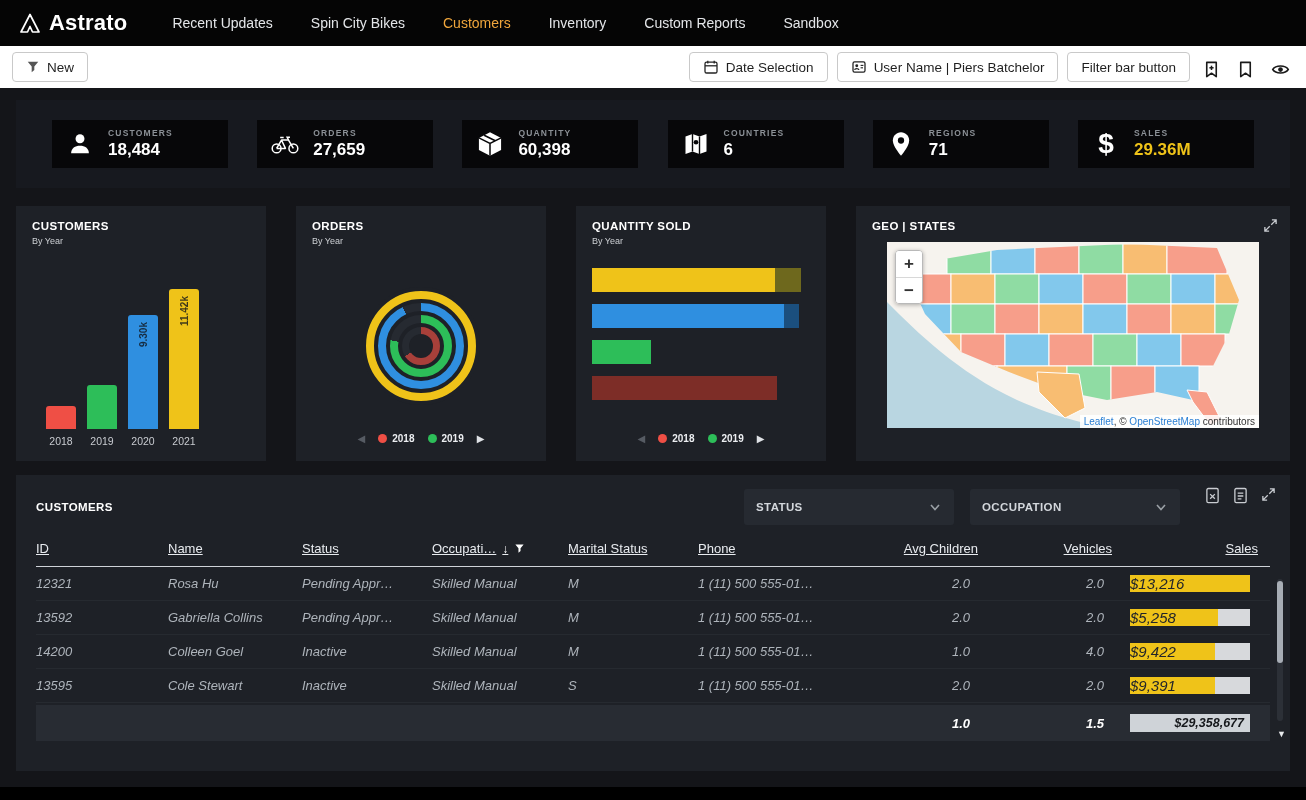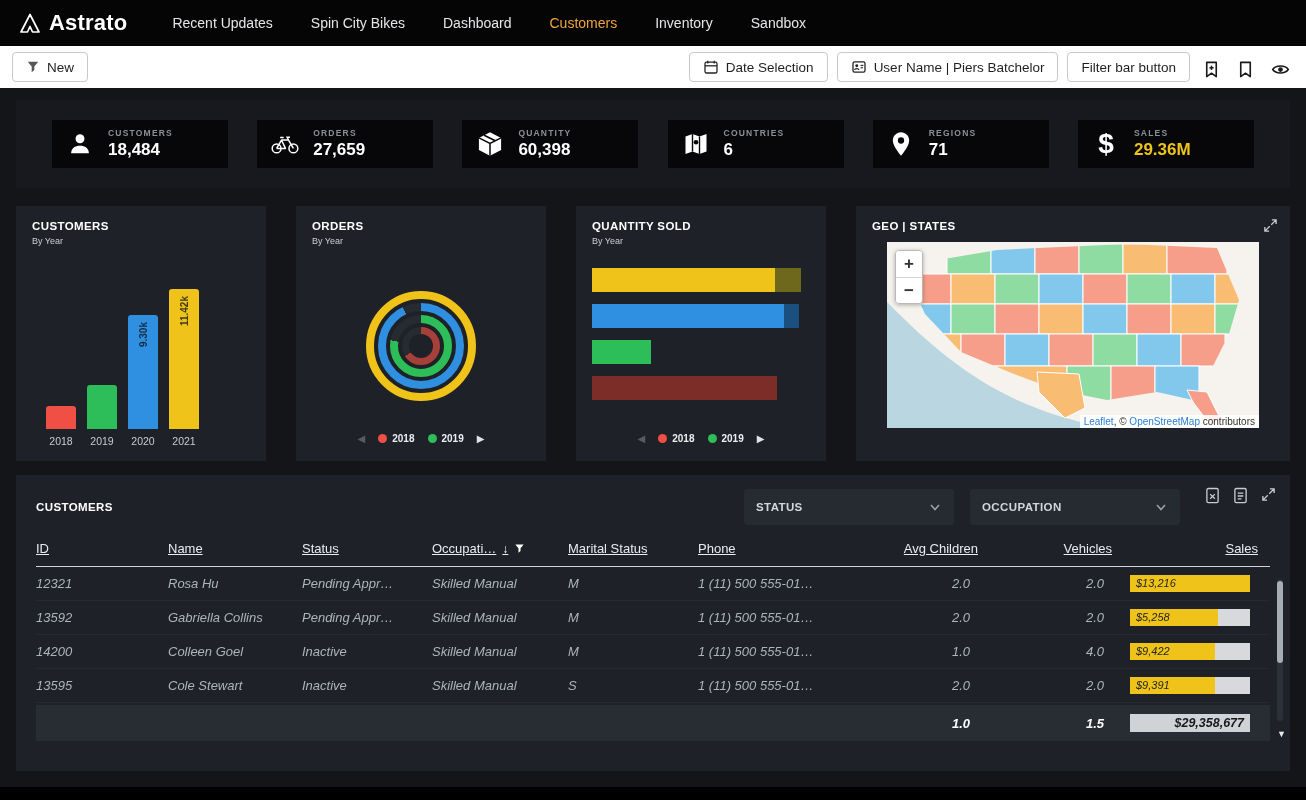--- a/index.html
+++ b/index.html
@@ -84,21 +84,21 @@
   .tgrid { display:grid; grid-template-columns:132px 134px 130px 136px 130px 168px 112px 134px 146px; align-items:center; }
   .thead-row { height:36px; margin-top:6px; border-bottom:1px solid #cfd3d8; color:#e8ebef; font-size:13px;text-decoration:underline; }
   .th { display:flex; align-items:center; gap:6px; }
   .th.r { justify-content:flex-end; }
   .sort-arrow { font-size:12px; color:#fff; }
   .trow { height:34px; border-bottom:1px solid #262a30; color:#aeb4bb; font-size:13px; cursor:pointer;font-style:italic; }
   .tcell { overflow:hidden; white-space:nowrap; text-overflow:ellipsis; padding-right:8px; }
   .tcell.c6, .tcell.c7 { text-align:right; }
   .sales-bar { width:120px; height:17px; background:#d7d9dc; position:relative; margin-left:auto; }
   .sales-fill { position:absolute; left:0; top:0; bottom:0; background:#efc319; }
-  .sales-label { position:relative; z-index:1; font-size:11px; color:#23252a; line-height:17px; padding-left:6px; }
+  .sales-label { position:relative; z-index:1; font-size:15px; color:#23252a; line-height:17px; }
   .totals-row { height:36px; background:#282c33; color:#fff; font-weight:bold; font-size:13px; margin-top:2px; border-bottom:none; }
   .total-pill { width:120px; height:18px; background:#cfd3d8; color:#16181c; font-weight:bold; font-size:12.5px;
                 display:flex; align-items:center; justify-content:flex-end; padding:0 6px; margin-left:auto; }
   .vscroll { position:absolute; right:7px; top:104px; bottom:50px; width:6px; background:#2c3037; border-radius:3px; cursor:pointer; }
   .vthumb { position:absolute; top:2px; width:6px; height:58%; background:#a7adb5; border-radius:3px; }
   .scroll-down { position:absolute; right:4px; bottom:32px; color:#e8eaed; font-size:9px; cursor:pointer; }
   
   .footer-bar { position:absolute; left:0; right:0; bottom:0; height:13px; background:#000; }
 </style>
 </head>
@@ -107,23 +107,23 @@
 <nav class="topnav">
   <div class="brand">
     <svg width="24" height="24" viewBox="0 0 24 24">
       <path d="M3 21 L12 3.5 L21 21 L14.5 21 L12 15.5 L9.5 21 Z" fill="none" stroke="#fff" stroke-width="1.7" stroke-linejoin="round"></path>
     </svg>
     <span class="brand-text">Astrato</span>
   </div>
   <div class="nav-items">
     <a class="nav-item">Recent Updates</a>
     <a class="nav-item">Spin City Bikes</a>
-    <a class="nav-item">Dashboard</a>
     <a class="nav-item active">Customers</a>
     <a class="nav-item">Inventory</a>
+    <a class="nav-item">Custom Reports</a>
     <a class="nav-item">Sandbox</a>
   </div>
 </nav>
 
 <div class="toolbar">
   <button class="tb-btn">
     <svg width="14" height="14" viewBox="0 0 16 16">
       <path d="M2 2 h12 l-4.5 5.5 v4 l-3 2.5 v-6.5 Z" fill="#555"></path>
     </svg>
     <span>New</span>

